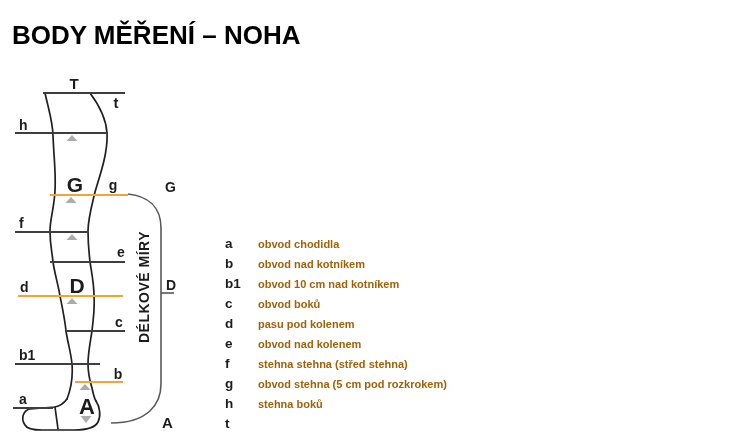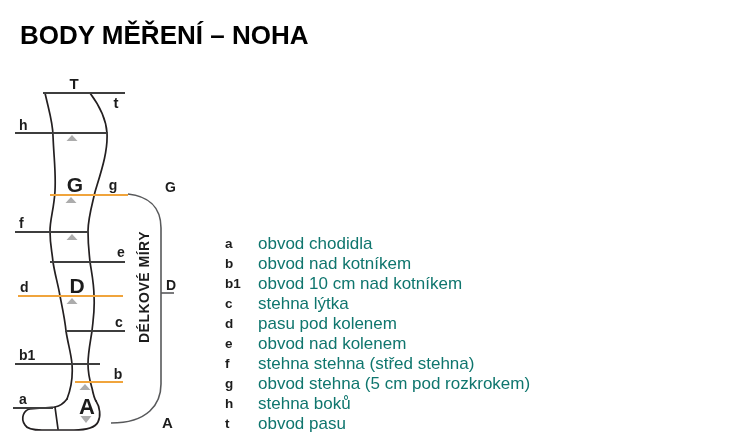--- a/index.html
+++ b/index.html
@@ -15,21 +15,21 @@
   .stage {
     position: relative;
     width: 750px;
     height: 441px;
     background: #ffffff;
     font-family: "Liberation Sans", sans-serif;
     overflow: hidden;
   }
   .title {
     position: absolute;
-    left: 20px;
+    left: 12px;
     top: 20px;
     margin: 0;
     font-size: 26px;
     font-weight: 700;
     color: #000;
     letter-spacing: 0px;
     white-space: nowrap;
   }
   .leg-svg { position: absolute; left: 0; top: 0; }
   .leg-svg path, .leg-svg line { fill: none; }
@@ -62,23 +62,24 @@
     align-items: center;
   }
   .legend-key {
     width: 33px;
     flex: 0 0 33px;
     font-weight: 700;
     font-size: 13.5px;
     color: #1C1C1C;
   }
   .legend-text {
-    font-size: 17px;
-    color: #0f766e;
+    font-size: 11px;
+    color: #a16207;
     white-space: nowrap;
+    font-weight: bold;
   }
 </style>
 </head>
 <body>
 
 <div class="stage">
 
   <h1 class="title">BODY MĚŘENÍ – NOHA</h1>
 
   <svg class="leg-svg" width="215" height="441" viewBox="0 0 215 441" xmlns="http://www.w3.org/2000/svg">
@@ -144,21 +145,21 @@
     <div class="legend-row">
       <span class="legend-key">b</span>
       <span class="legend-text">obvod nad kotníkem</span>
     </div>
     <div class="legend-row">
       <span class="legend-key">b1</span>
       <span class="legend-text">obvod 10 cm nad kotníkem</span>
     </div>
     <div class="legend-row">
       <span class="legend-key">c</span>
-      <span class="legend-text">stehna lýtka</span>
+      <span class="legend-text">obvod boků</span>
     </div>
     <div class="legend-row">
       <span class="legend-key">d</span>
       <span class="legend-text">pasu pod kolenem</span>
     </div>
     <div class="legend-row">
       <span class="legend-key">e</span>
       <span class="legend-text">obvod nad kolenem</span>
     </div>
     <div class="legend-row">
@@ -168,17 +169,16 @@
     <div class="legend-row">
       <span class="legend-key">g</span>
       <span class="legend-text">obvod stehna (5 cm pod rozkrokem)</span>
     </div>
     <div class="legend-row">
       <span class="legend-key">h</span>
       <span class="legend-text">stehna boků</span>
     </div>
     <div class="legend-row">
       <span class="legend-key">t</span>
-      <span class="legend-text">obvod pasu</span>
     </div>
   </div>
 
 </div>
 
 </body></html>

